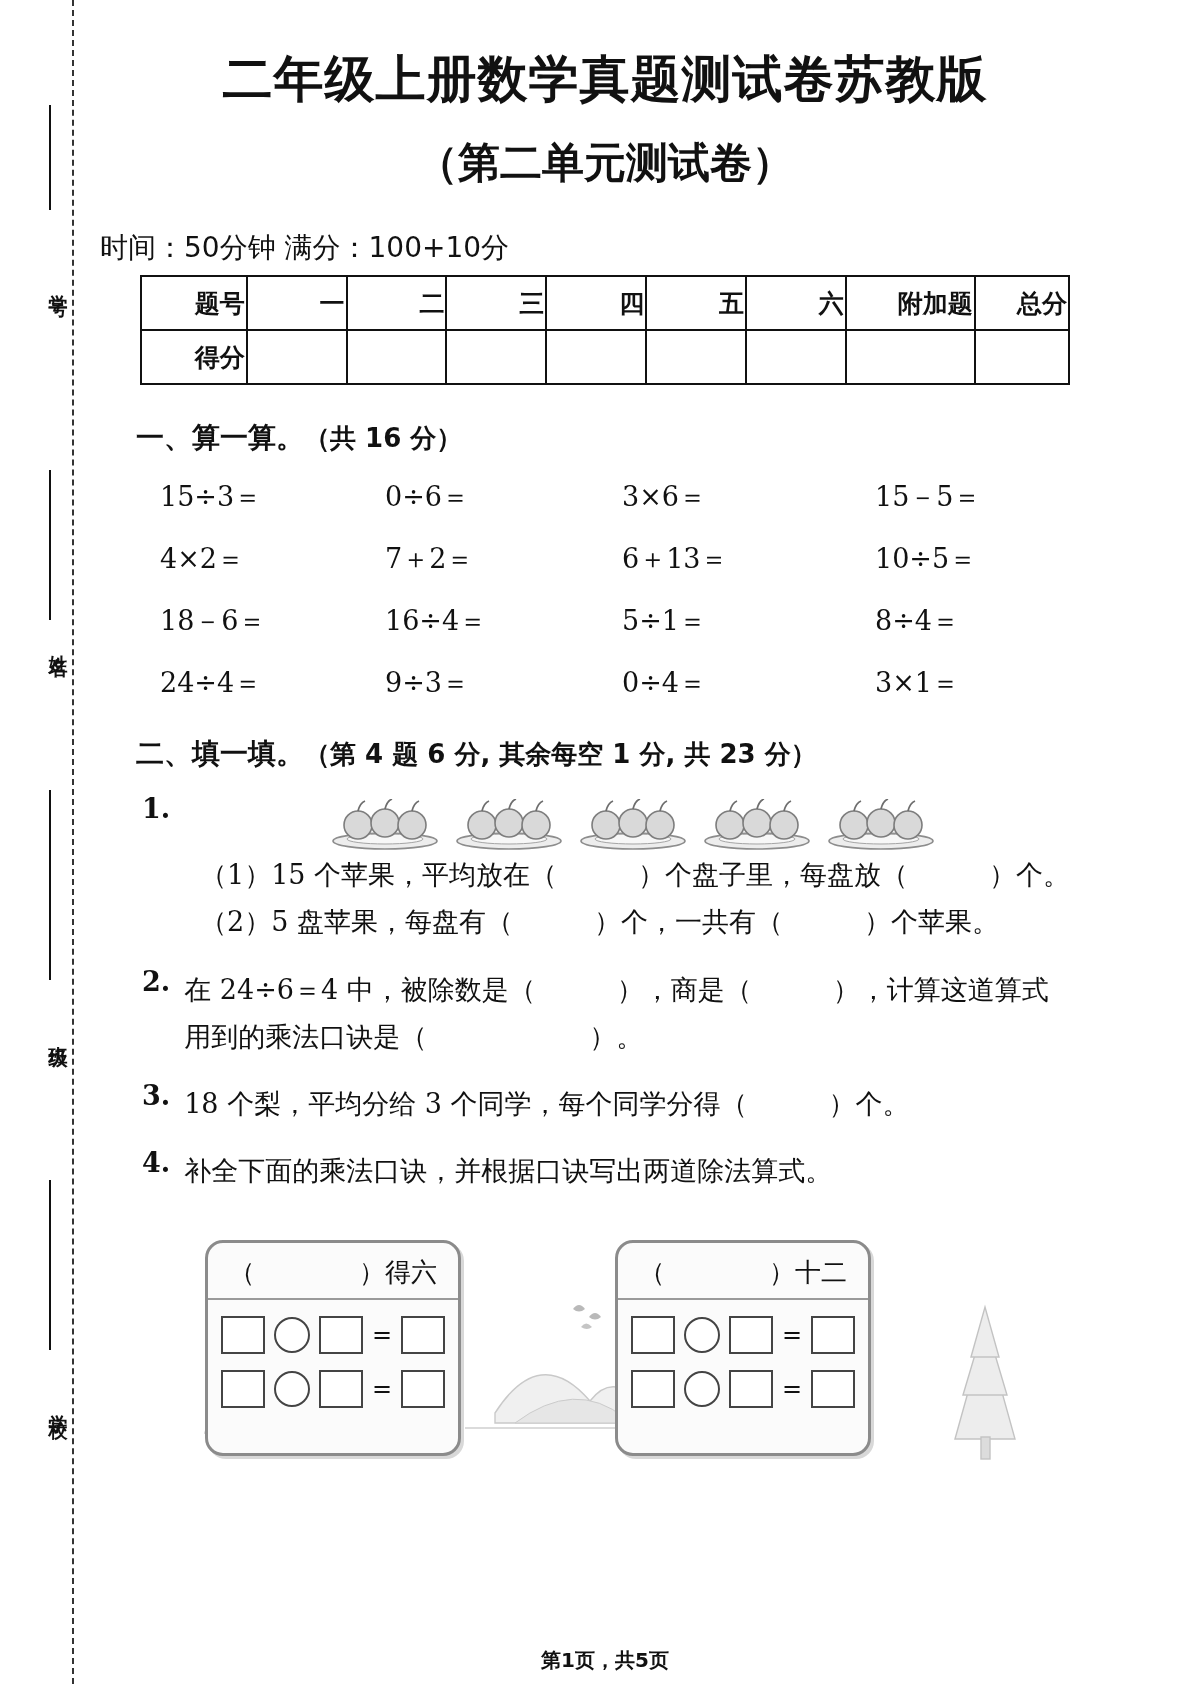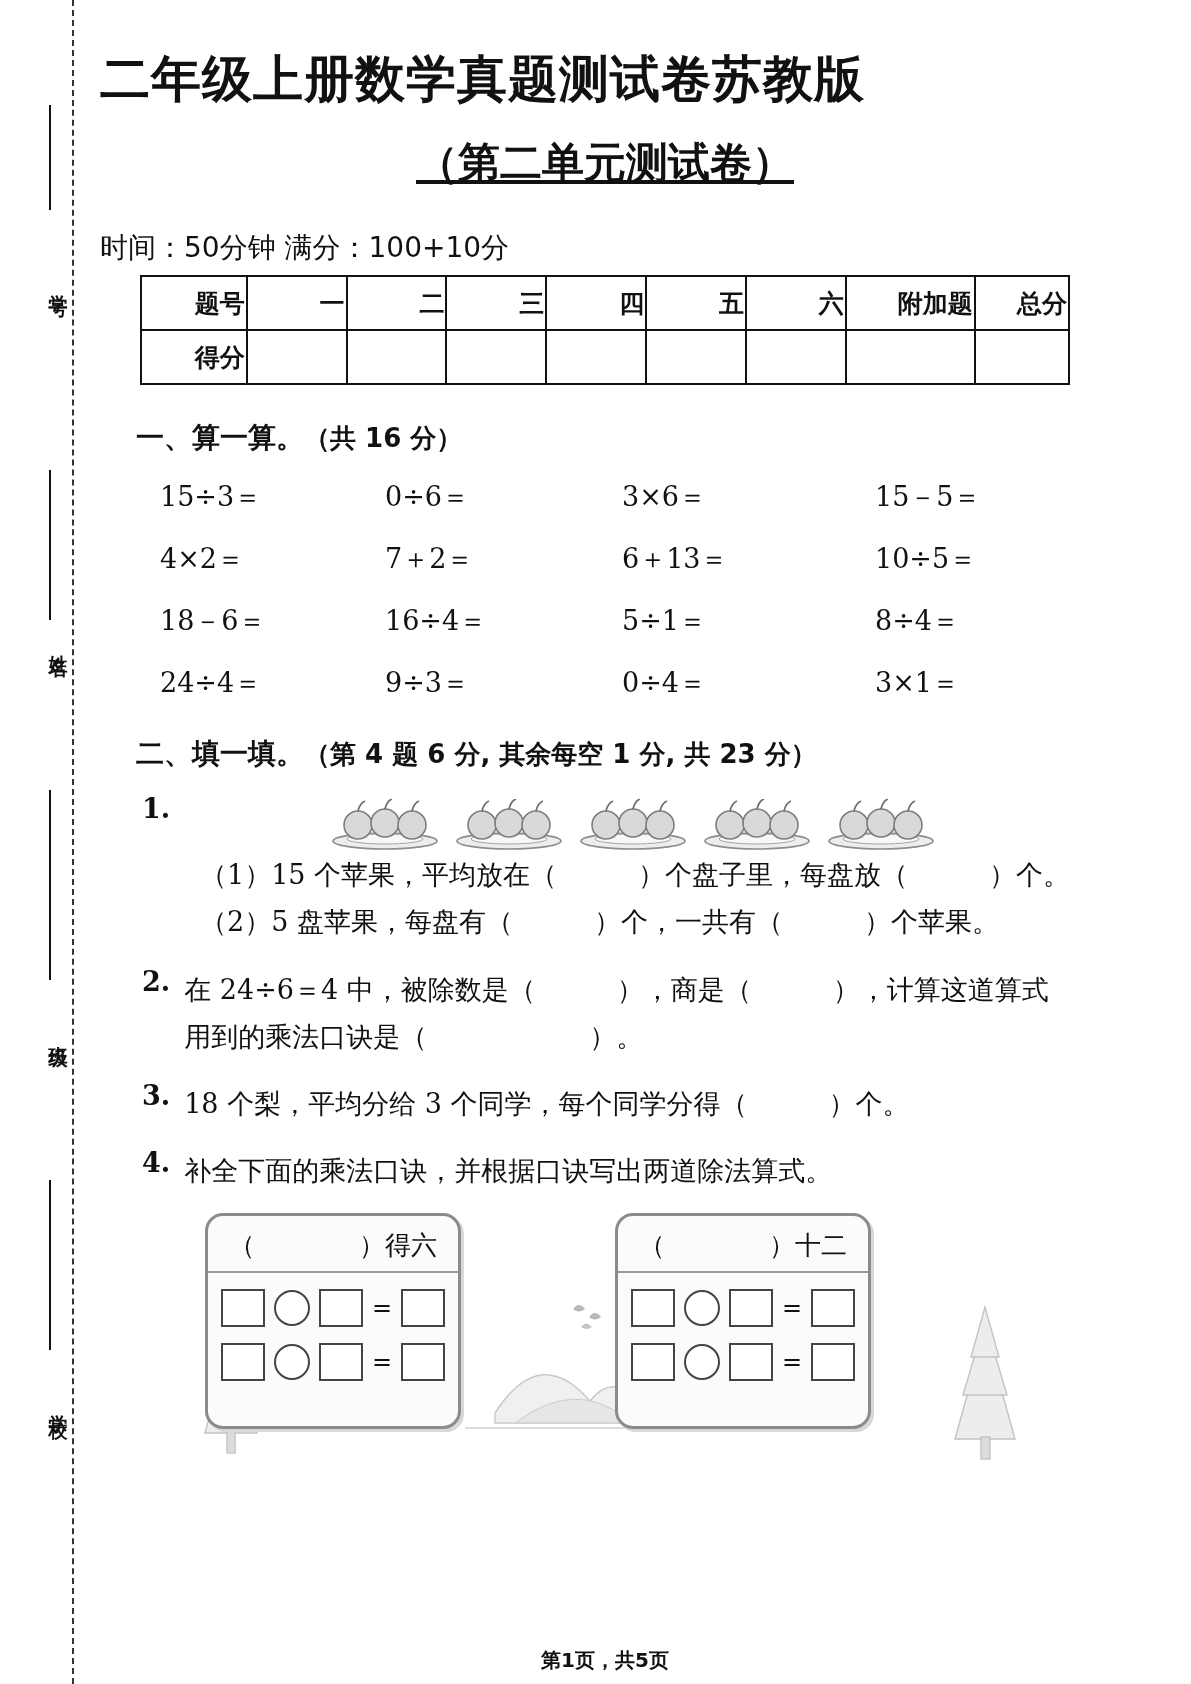--- a/index.html
+++ b/index.html
@@ -31,33 +31,32 @@
     text-align:center;
   }
   .sideline{
     position:absolute;left:21px;width:0;border-left:2px solid #111;
   }
   .page{
     position:absolute;left:100px;top:0;width:1010px;height:1684px;
   }
   h1.title{
     margin:0;padding:46px 0 0 0;
-    text-align:left;
+    text-align:center;
     font-family:"DejaVu Sans", sans-serif;
     font-weight:bold;
     font-size:50px;
     letter-spacing:1px;
   }
   h2.subtitle{
     margin:0;padding:22px 0 0 0;
     text-align:center;
     font-family:"DejaVu Sans", sans-serif;
     font-weight:bold;
     font-size:42px;
-    text-decoration:underline;
   }
   .meta{
     margin:38px 30px 8px 0;
     text-align:left;
     font-size:28px;
     font-family:"DejaVu Sans", serif;
   }
   table.scoretable{
     border-collapse:collapse;
     margin:4px auto 0 auto;
@@ -125,21 +124,21 @@
   }
   .q1line{padding-left:30px;}
 
   .cardwrap{
     position:relative;
     margin:18px auto 0 auto;
     width:880px;height:250px;
   }
   .scenery{position:absolute;left:0;top:0;}
   .card{
-    position:absolute;top:0;
+    position:absolute;top:27px;
     width:250px;height:210px;
     background:#fbfbfb;
     border:3px solid #8b8b8b;
     border-radius:18px;
     box-shadow:3px 3px 0 #d8d8d8;
   }
   .card.left{left:40px;}
   .card.right{left:450px;}
   .cardhead{
     text-align:center;

